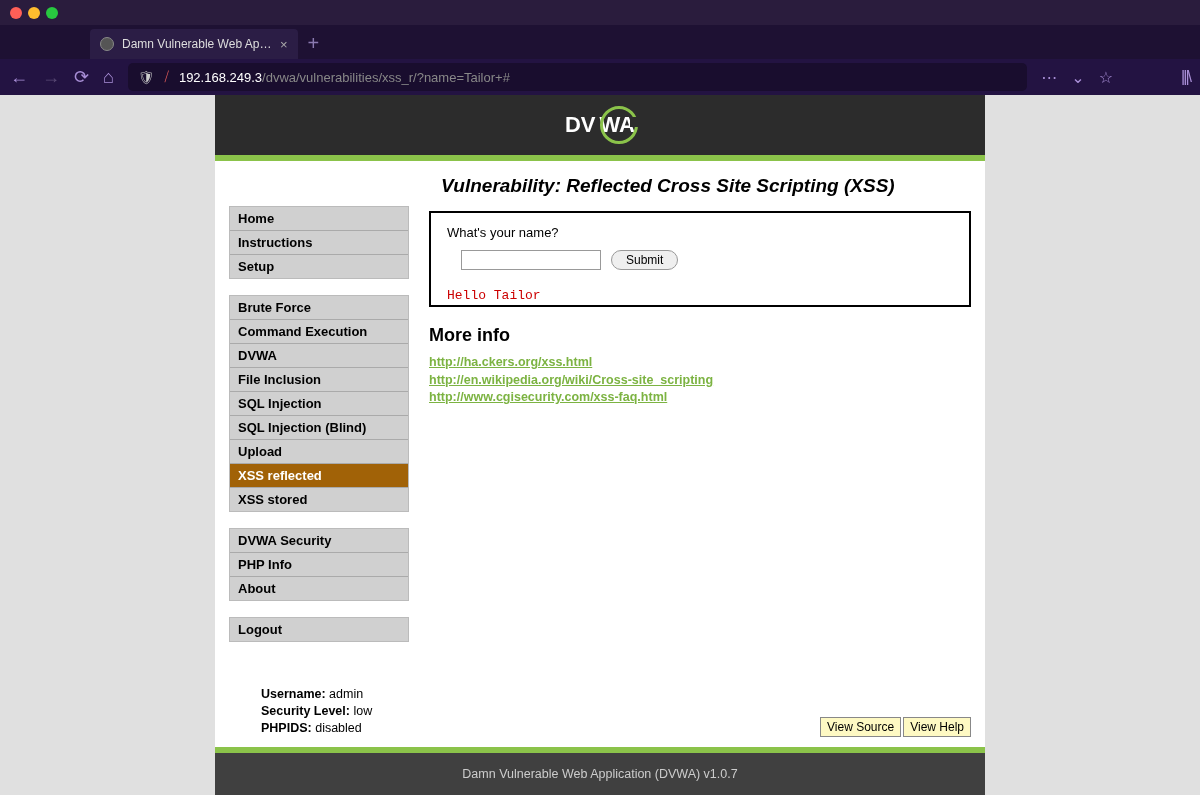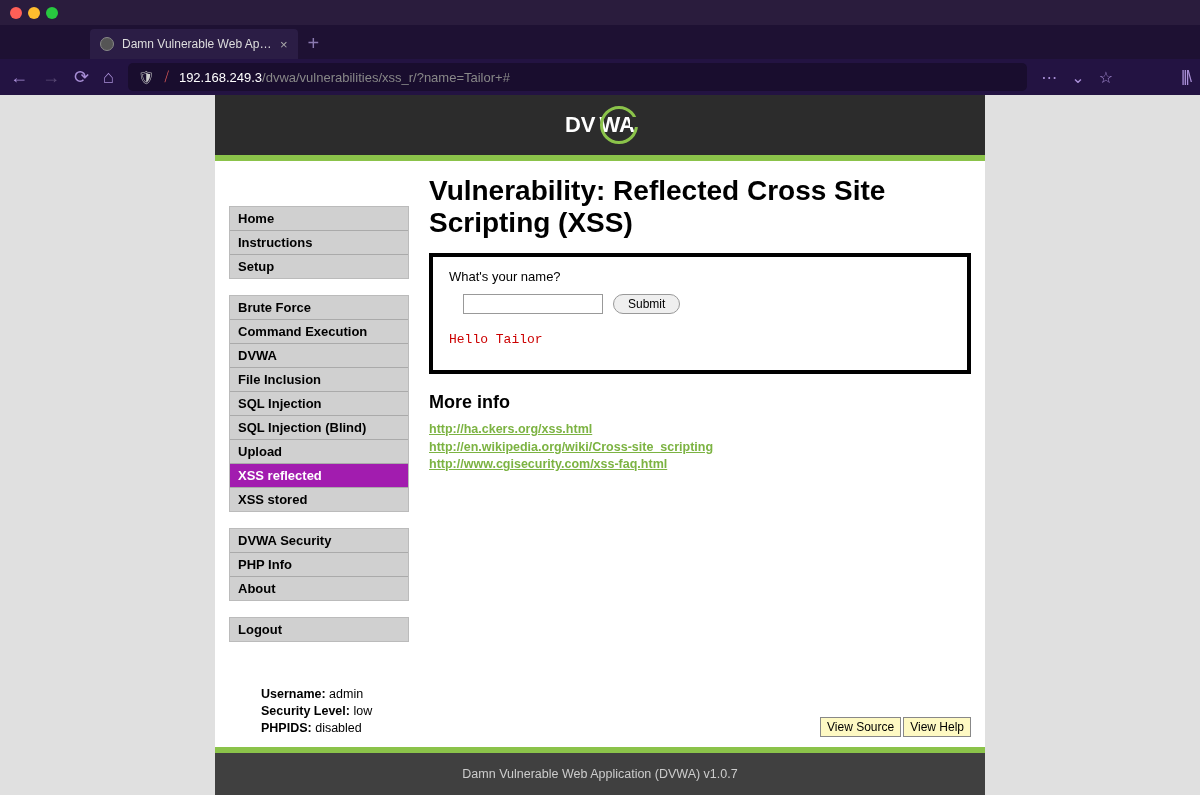--- a/index.html
+++ b/index.html
@@ -126,32 +126,33 @@
   background:#d0d0d0;
   border-bottom:1px solid #aaa;
   padding:4px 8px;
   font-weight:bold;
   font-size:13px;
   color:#000;
   cursor:pointer;
 }
 .menu-item:last-child{ border-bottom:none;}
 .menu-item.active{
-  background:#a21caf;
+  background:#a16207;
   color:#fff;
 }
 .content{ flex:1; }
 .content h1{
-  font-size:28px;
+  font-size:19px;
   font-weight:bold;
-  margin:4px 0 14px;
+  margin:4px 12px 14px;
+  font-style:italic;
 }
 .formbox{
-  border:4px solid #000000;
-  padding:12px 16px 23px;
+  border:2px solid #000000;
+  padding:12px 16px 2px;
 }
 .formbox .prompt{ font-size:13px; margin-bottom:10px;}
 .formrow{ display:flex; gap:10px; margin-left:14px; margin-bottom:18px;}
 .formrow input[type=text]{
   width:140px; height:20px; border:1px solid #999; font-size:12px; padding:0 3px;
 }
 .submit-btn{
   background:#efefef; border:1px solid #999; border-radius:10px;
   padding:2px 14px; font-size:12px; cursor:pointer;
 }

